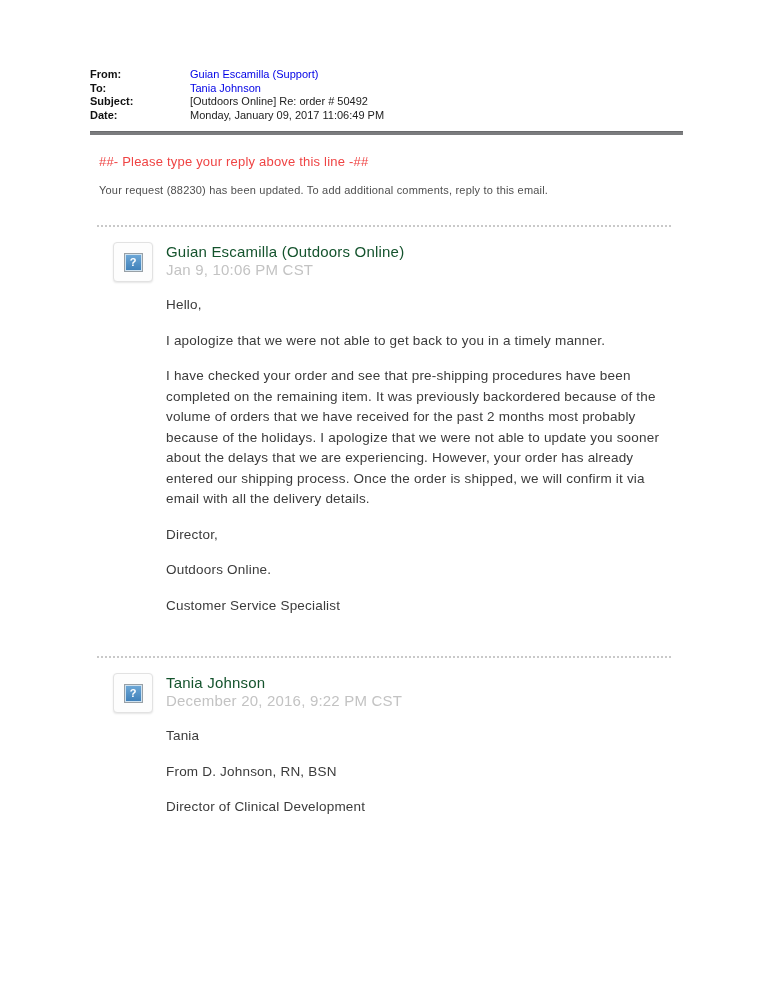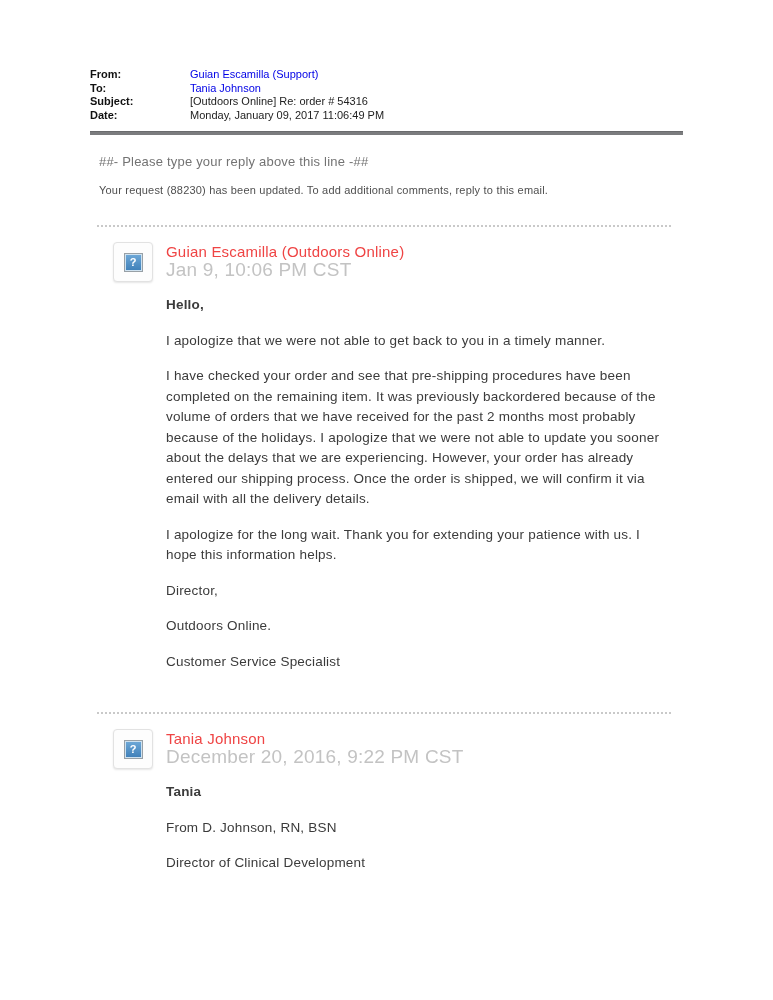--- a/index.html
+++ b/index.html
@@ -41,21 +41,21 @@
     height: 4px;
     background: #7b7c7e;
     border-top: 1px solid #6a6b6d;
   }
 
   
   .hint {
     margin: 19px 0 0 99px;
     font-size: 13px;
     line-height: 15px;
-    color: #737373;
+    color: #ef4444;
     letter-spacing: 0.2px;
   }
   .request {
     margin: 14px 0 0 99px;
     font-size: 11px;
     line-height: 15px;
     color: #4f4f4f;
     letter-spacing: 0.2px;
   }
 
@@ -100,57 +100,57 @@
     justify-content: center;
     color: #ffffff;
     font-size: 11px;
     font-weight: bold;
     line-height: 1;
   }
   .comment-head { margin-left: 53px; }
   .author {
     font-size: 15px;
     line-height: 19px;
-    color: #ef4444;
+    color: #14532d;
     letter-spacing: 0.2px;
   }
   .timestamp {
-    font-size: 19px;
+    font-size: 15px;
     line-height: 18px;
     color: #c3c3c3;
     letter-spacing: 0.2px;
   }
   .comment-body {
     margin: 13px 0 0 53px;
     max-width: 500px;
     font-size: 13.5px;
     line-height: 20.5px;
     color: #3b3b3b;
     letter-spacing: 0.2px;
   }
   .comment-body p { margin-top: 15px; }
-  .comment-body p:first-child { margin-top: 16px; font-weight: bold; }
+  .comment-body p:first-child { margin-top: 16px; }
 </style>
 </head>
 <body>
 
 <div class="page">
 
   <div class="hdr">
     <div class="hdr-row">
       <span class="hdr-label">From:</span>
       <a class="hdr-link">Guian Escamilla (Support)</a>
     </div>
     <div class="hdr-row">
       <span class="hdr-label">To:</span>
       <a class="hdr-link">Tania Johnson</a>
     </div>
     <div class="hdr-row">
       <span class="hdr-label">Subject:</span>
-      <span class="hdr-value">[Outdoors Online] Re: order # 54316</span>
+      <span class="hdr-value">[Outdoors Online] Re: order # 50492</span>
     </div>
     <div class="hdr-row">
       <span class="hdr-label">Date:</span>
       <span class="hdr-value">Monday, January 09, 2017 11:06:49 PM</span>
     </div>
   </div>
 
   <div class="rule"></div>
 
   <p class="hint">##- Please type your reply above this line -##</p>
@@ -165,21 +165,20 @@
       </div>
     </div>
     <div class="comment-head">
       <div class="author">Guian Escamilla (Outdoors Online)</div>
       <div class="timestamp">Jan 9, 10:06 PM CST</div>
     </div>
     <div class="comment-body">
       <p>Hello,</p>
       <p>I apologize that we were not able to get back to you in a timely manner.</p>
       <p>I have checked your order and see that pre-shipping procedures have been completed on the remaining item. It was previously backordered because of the volume of orders that we have received for the past 2 months most probably because of the holidays. I apologize that we were not able to update you sooner about the delays that we are experiencing. However, your order has already entered our shipping process. Once the order is shipped, we will confirm it via email with all the delivery details.</p>
-      <p>I apologize for the long wait. Thank you for extending your patience with us. I hope this information helps.</p>
       <p>Director,</p>
       <p>Outdoors Online.</p>
       <p>Customer Service Specialist</p>
     </div>
   </div>
 
   <div class="dotted second"></div>
 
   <div class="comment">
     <div class="avatar">

